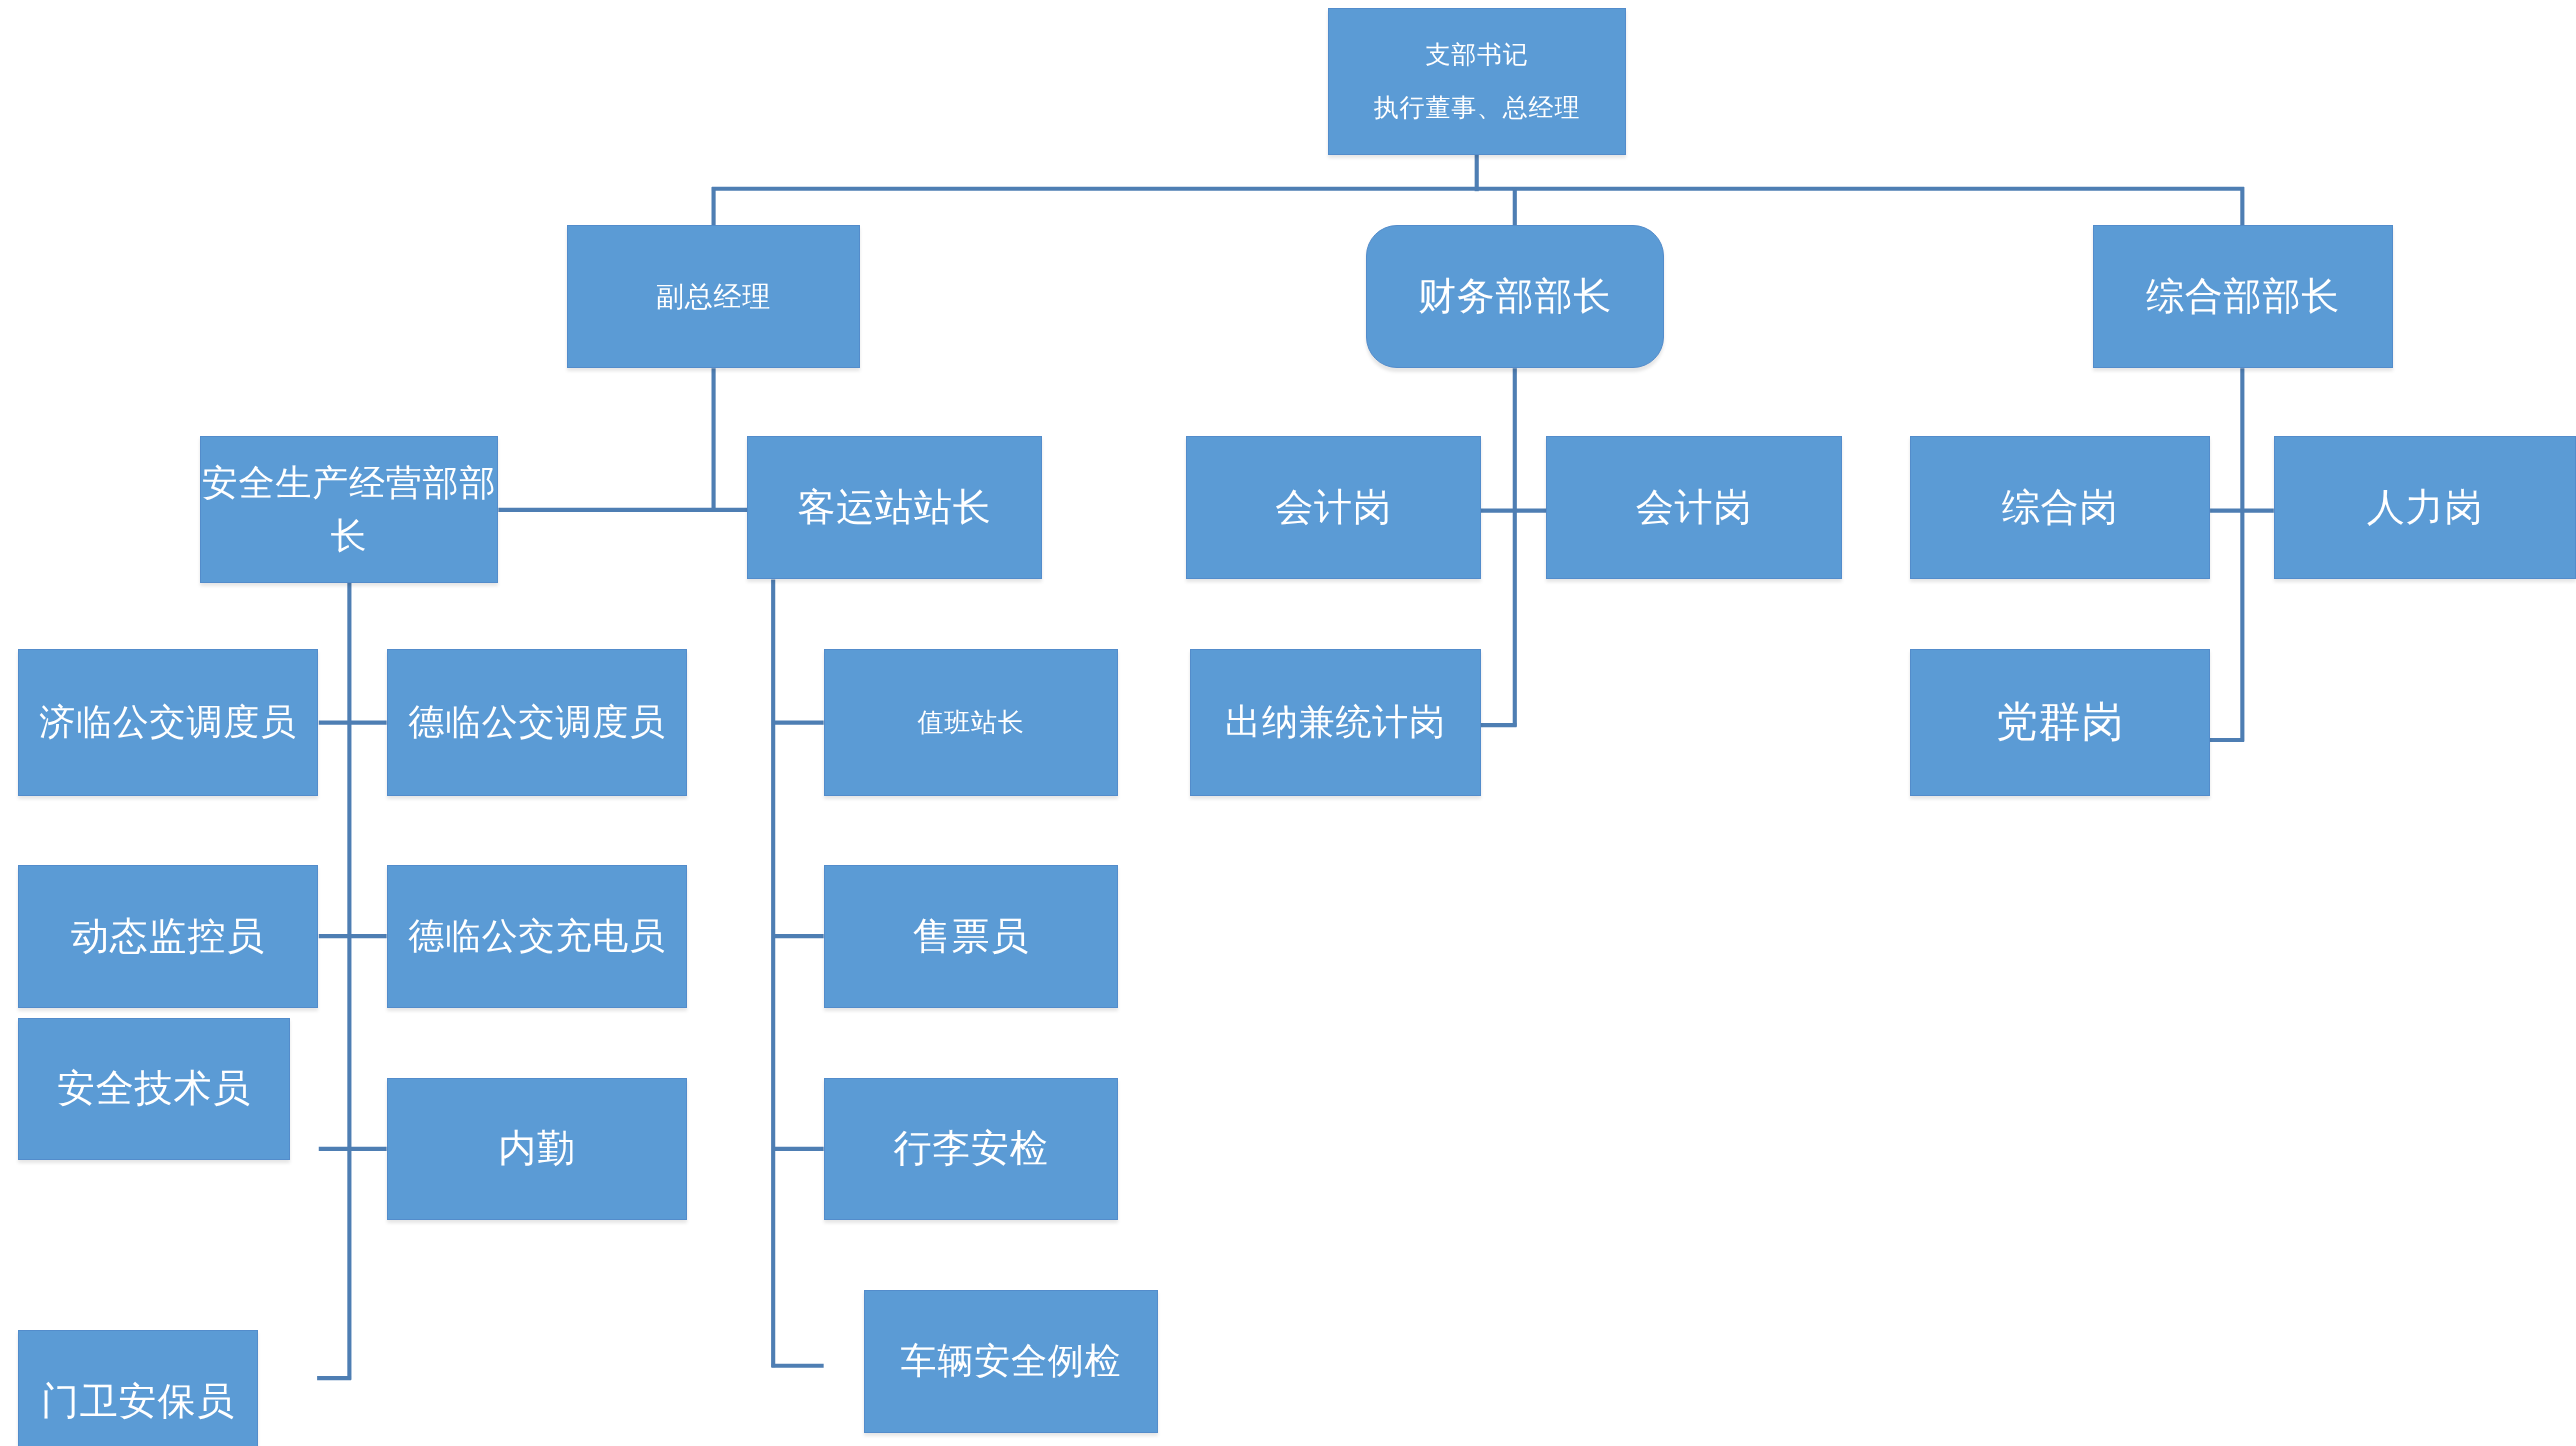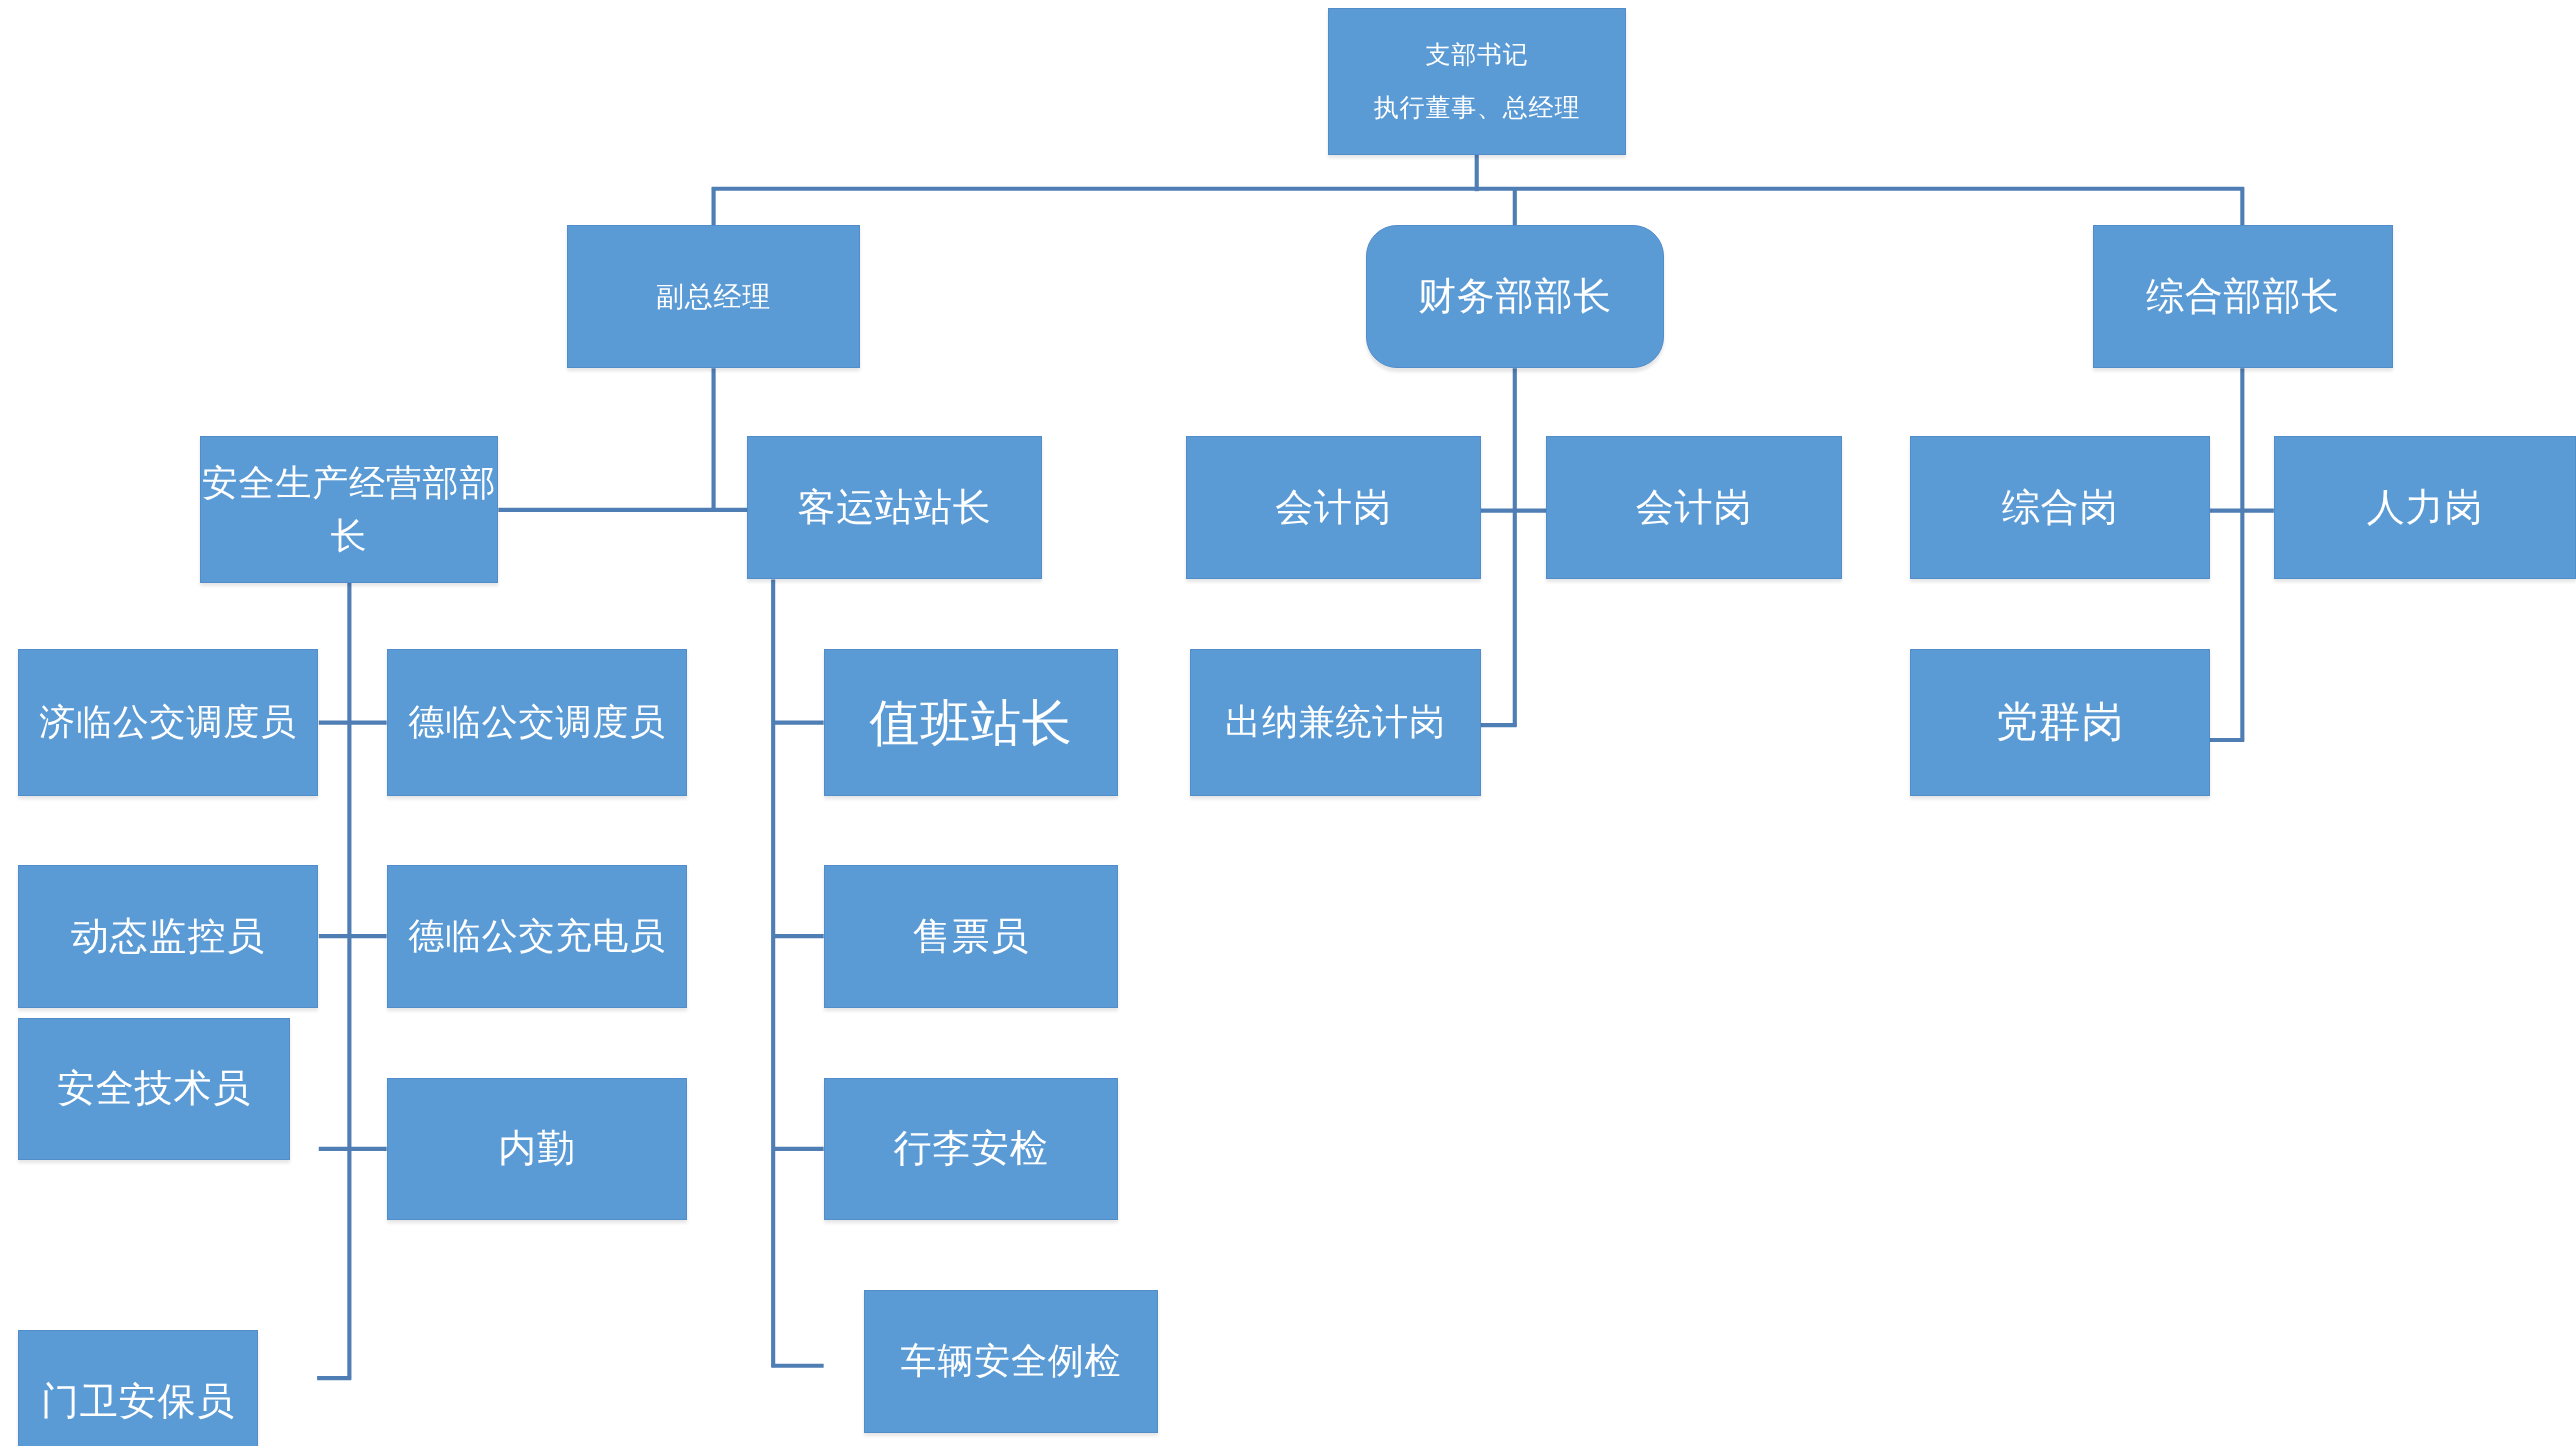--- a/index.html
+++ b/index.html
@@ -101,21 +101,21 @@
       <div class="node" style="left: 2274px; top: 436px; width: 302px; height: 143px;">
         <span class="label" style="font-size: 38px;">人力岗</span>
       </div>
       <div class="node" style="left: 18px; top: 649px; width: 300px; height: 147px;">
         <span class="label" style="font-size: 36px;">济临公交调度员</span>
       </div>
       <div class="node" style="left: 387px; top: 649px; width: 300px; height: 147px;">
         <span class="label" style="font-size: 36px;">德临公交调度员</span>
       </div>
       <div class="node" style="left: 824px; top: 649px; width: 294px; height: 147px;">
-        <span class="label" style="font-size: 50px;">值班站长</span>
+        <span class="label" style="font-size: 26px;">值班站长</span>
       </div>
       <div class="node" style="left: 1190px; top: 649px; width: 291px; height: 147px;">
         <span class="label" style="font-size: 36px;">出纳兼统计岗</span>
       </div>
       <div class="node" style="left: 1910px; top: 649px; width: 300px; height: 147px;">
         <span class="label" style="font-size: 42px;">党群岗</span>
       </div>
       <div class="node" style="left: 18px; top: 865px; width: 300px; height: 143px;">
         <span class="label" style="font-size: 38px;">动态监控员</span>
       </div>

